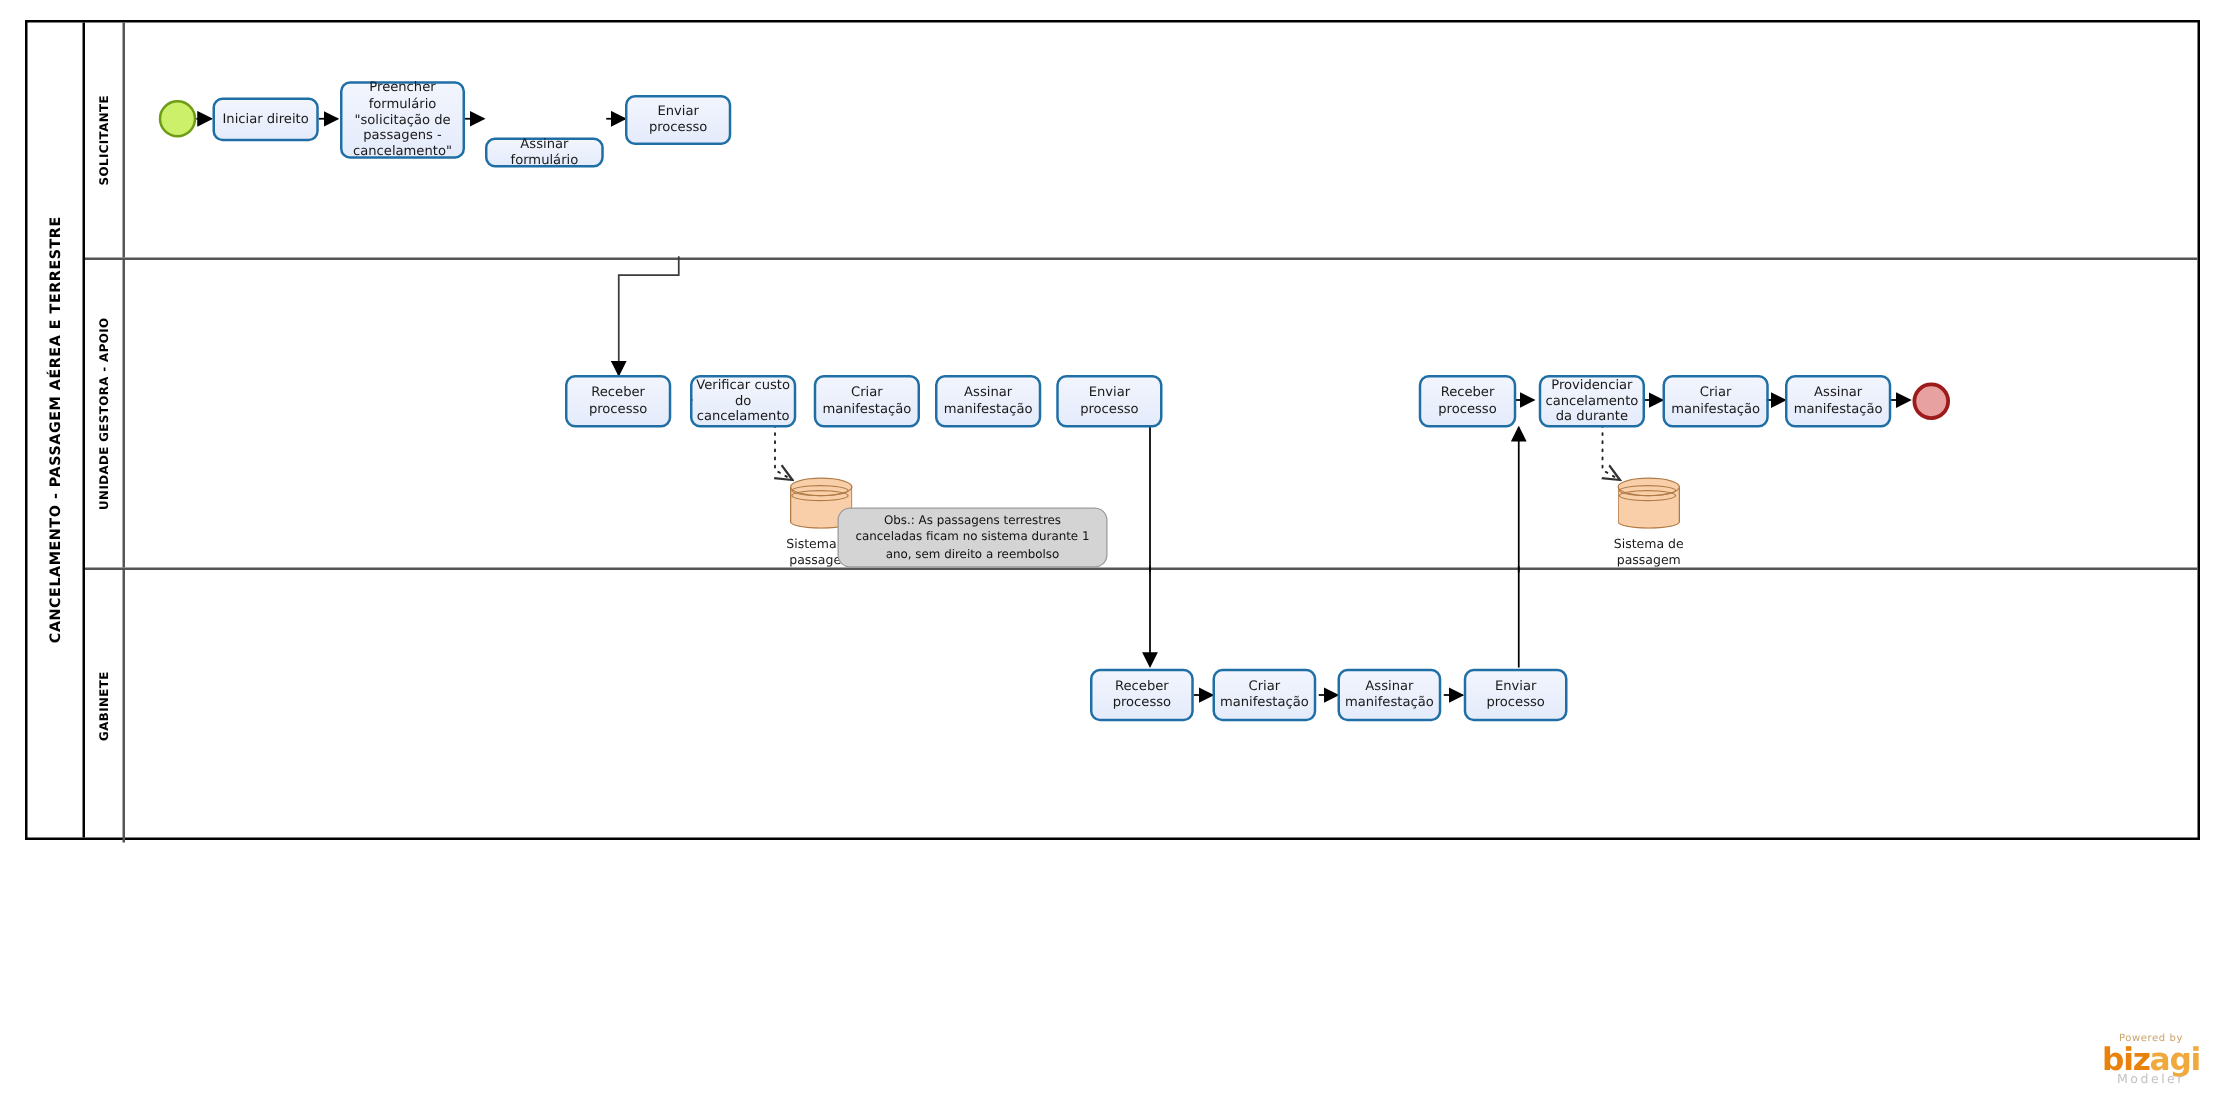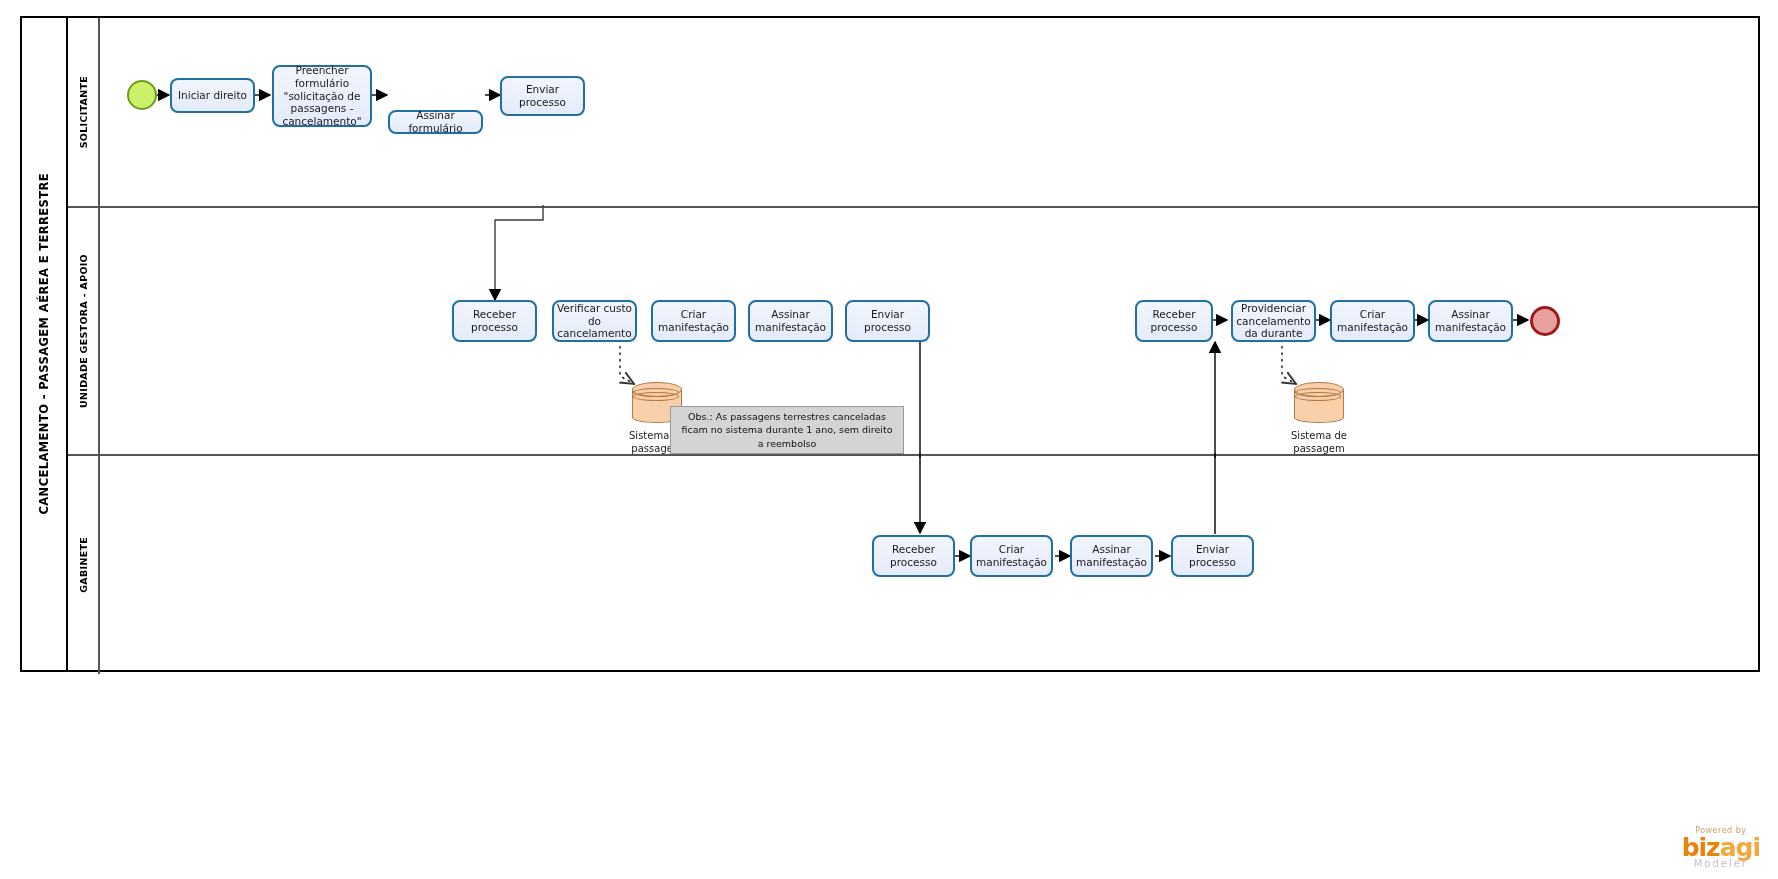--- a/index.html
+++ b/index.html
@@ -252,21 +252,21 @@
         <div class="datastore" style="left:532px; top:174px;">
           <div class="body"></div>
           <div class="lid"></div>
           <div class="ring1"></div>
           <div class="ring2"></div>
         </div>
         <div class="ds-label" style="left:511px; top:222px;">
           <span>Sistema de passagem</span>
         </div>
 
-        <div class="annotation" style="left:570px; top:198px; width:234px; height:48px;">
+        <div class="annotation" style="left:570px; top:198px; width:216px; height:48px;border-radius:10px;">
           <span>Obs.: As passagens terrestres canceladas ficam no sistema durante 1 ano, sem direito a reembolso</span>
         </div>
 
         <div class="node" style="left:1035px; top:92px; width:78px; height:42px;">
           <span>Receber processo</span>
         </div>
 
         <div class="node" style="left:1131px; top:92px; width:85px; height:42px;">
           <span>Providenciar cancelamento da durante</span>
         </div>

